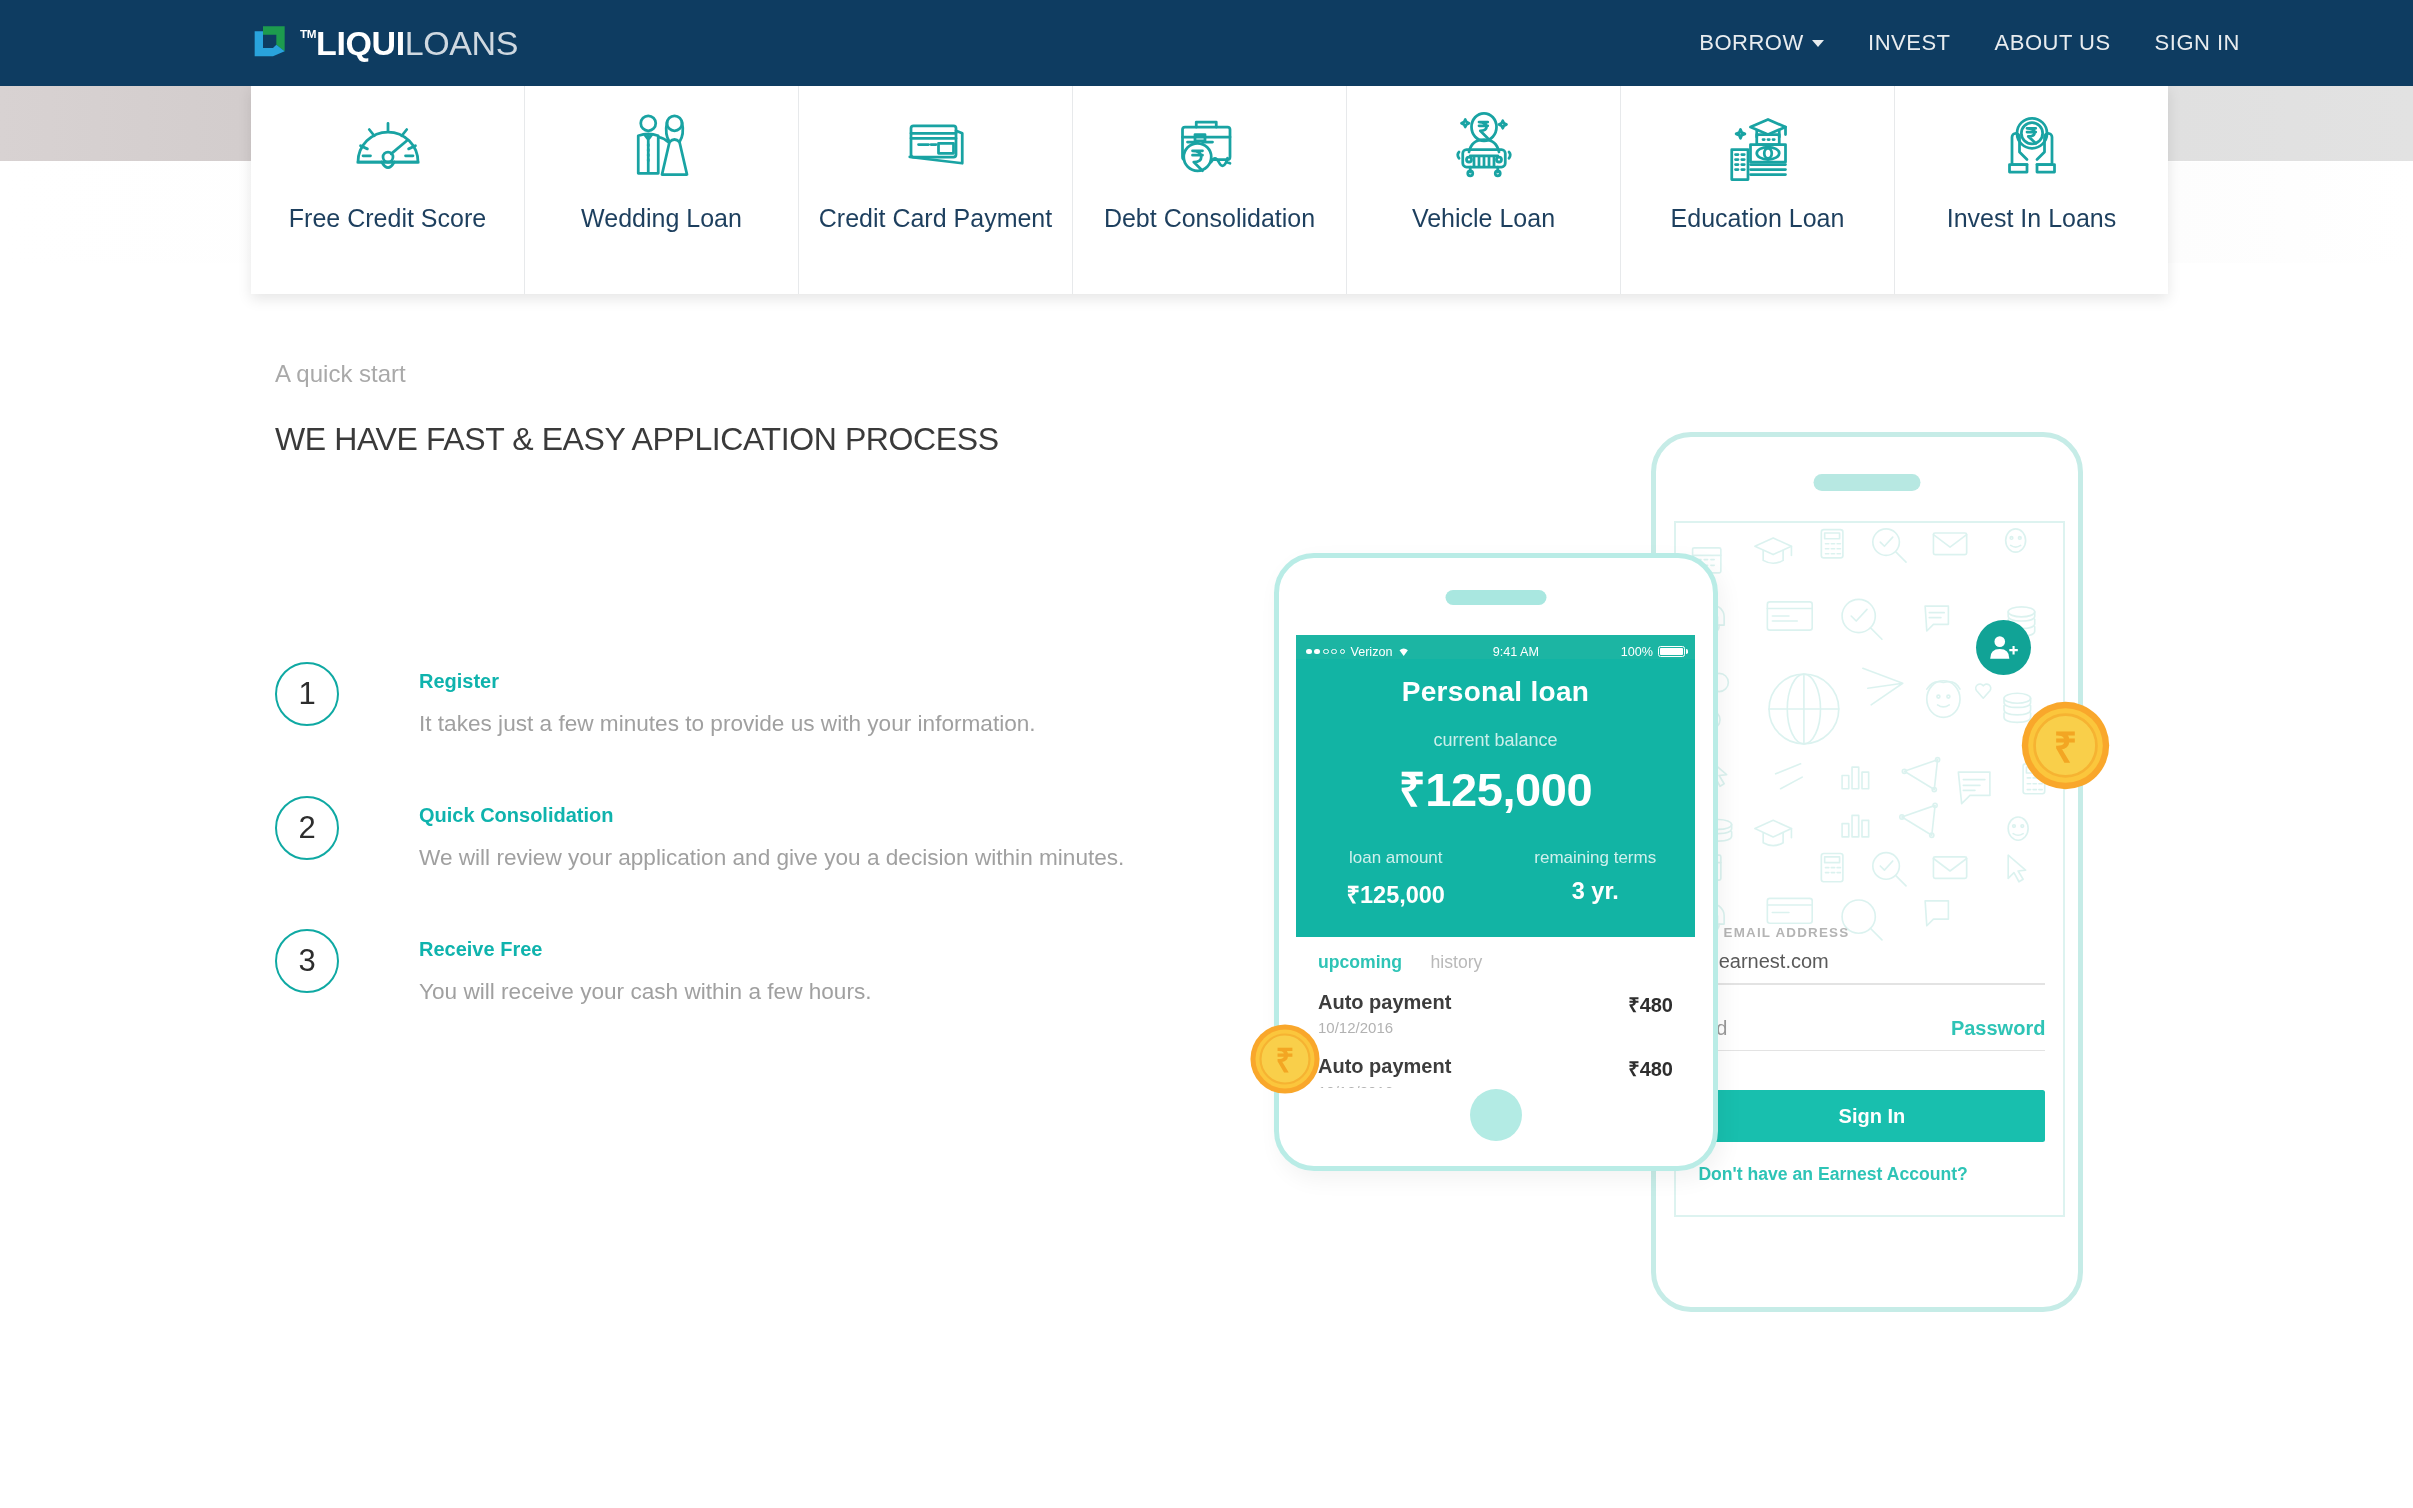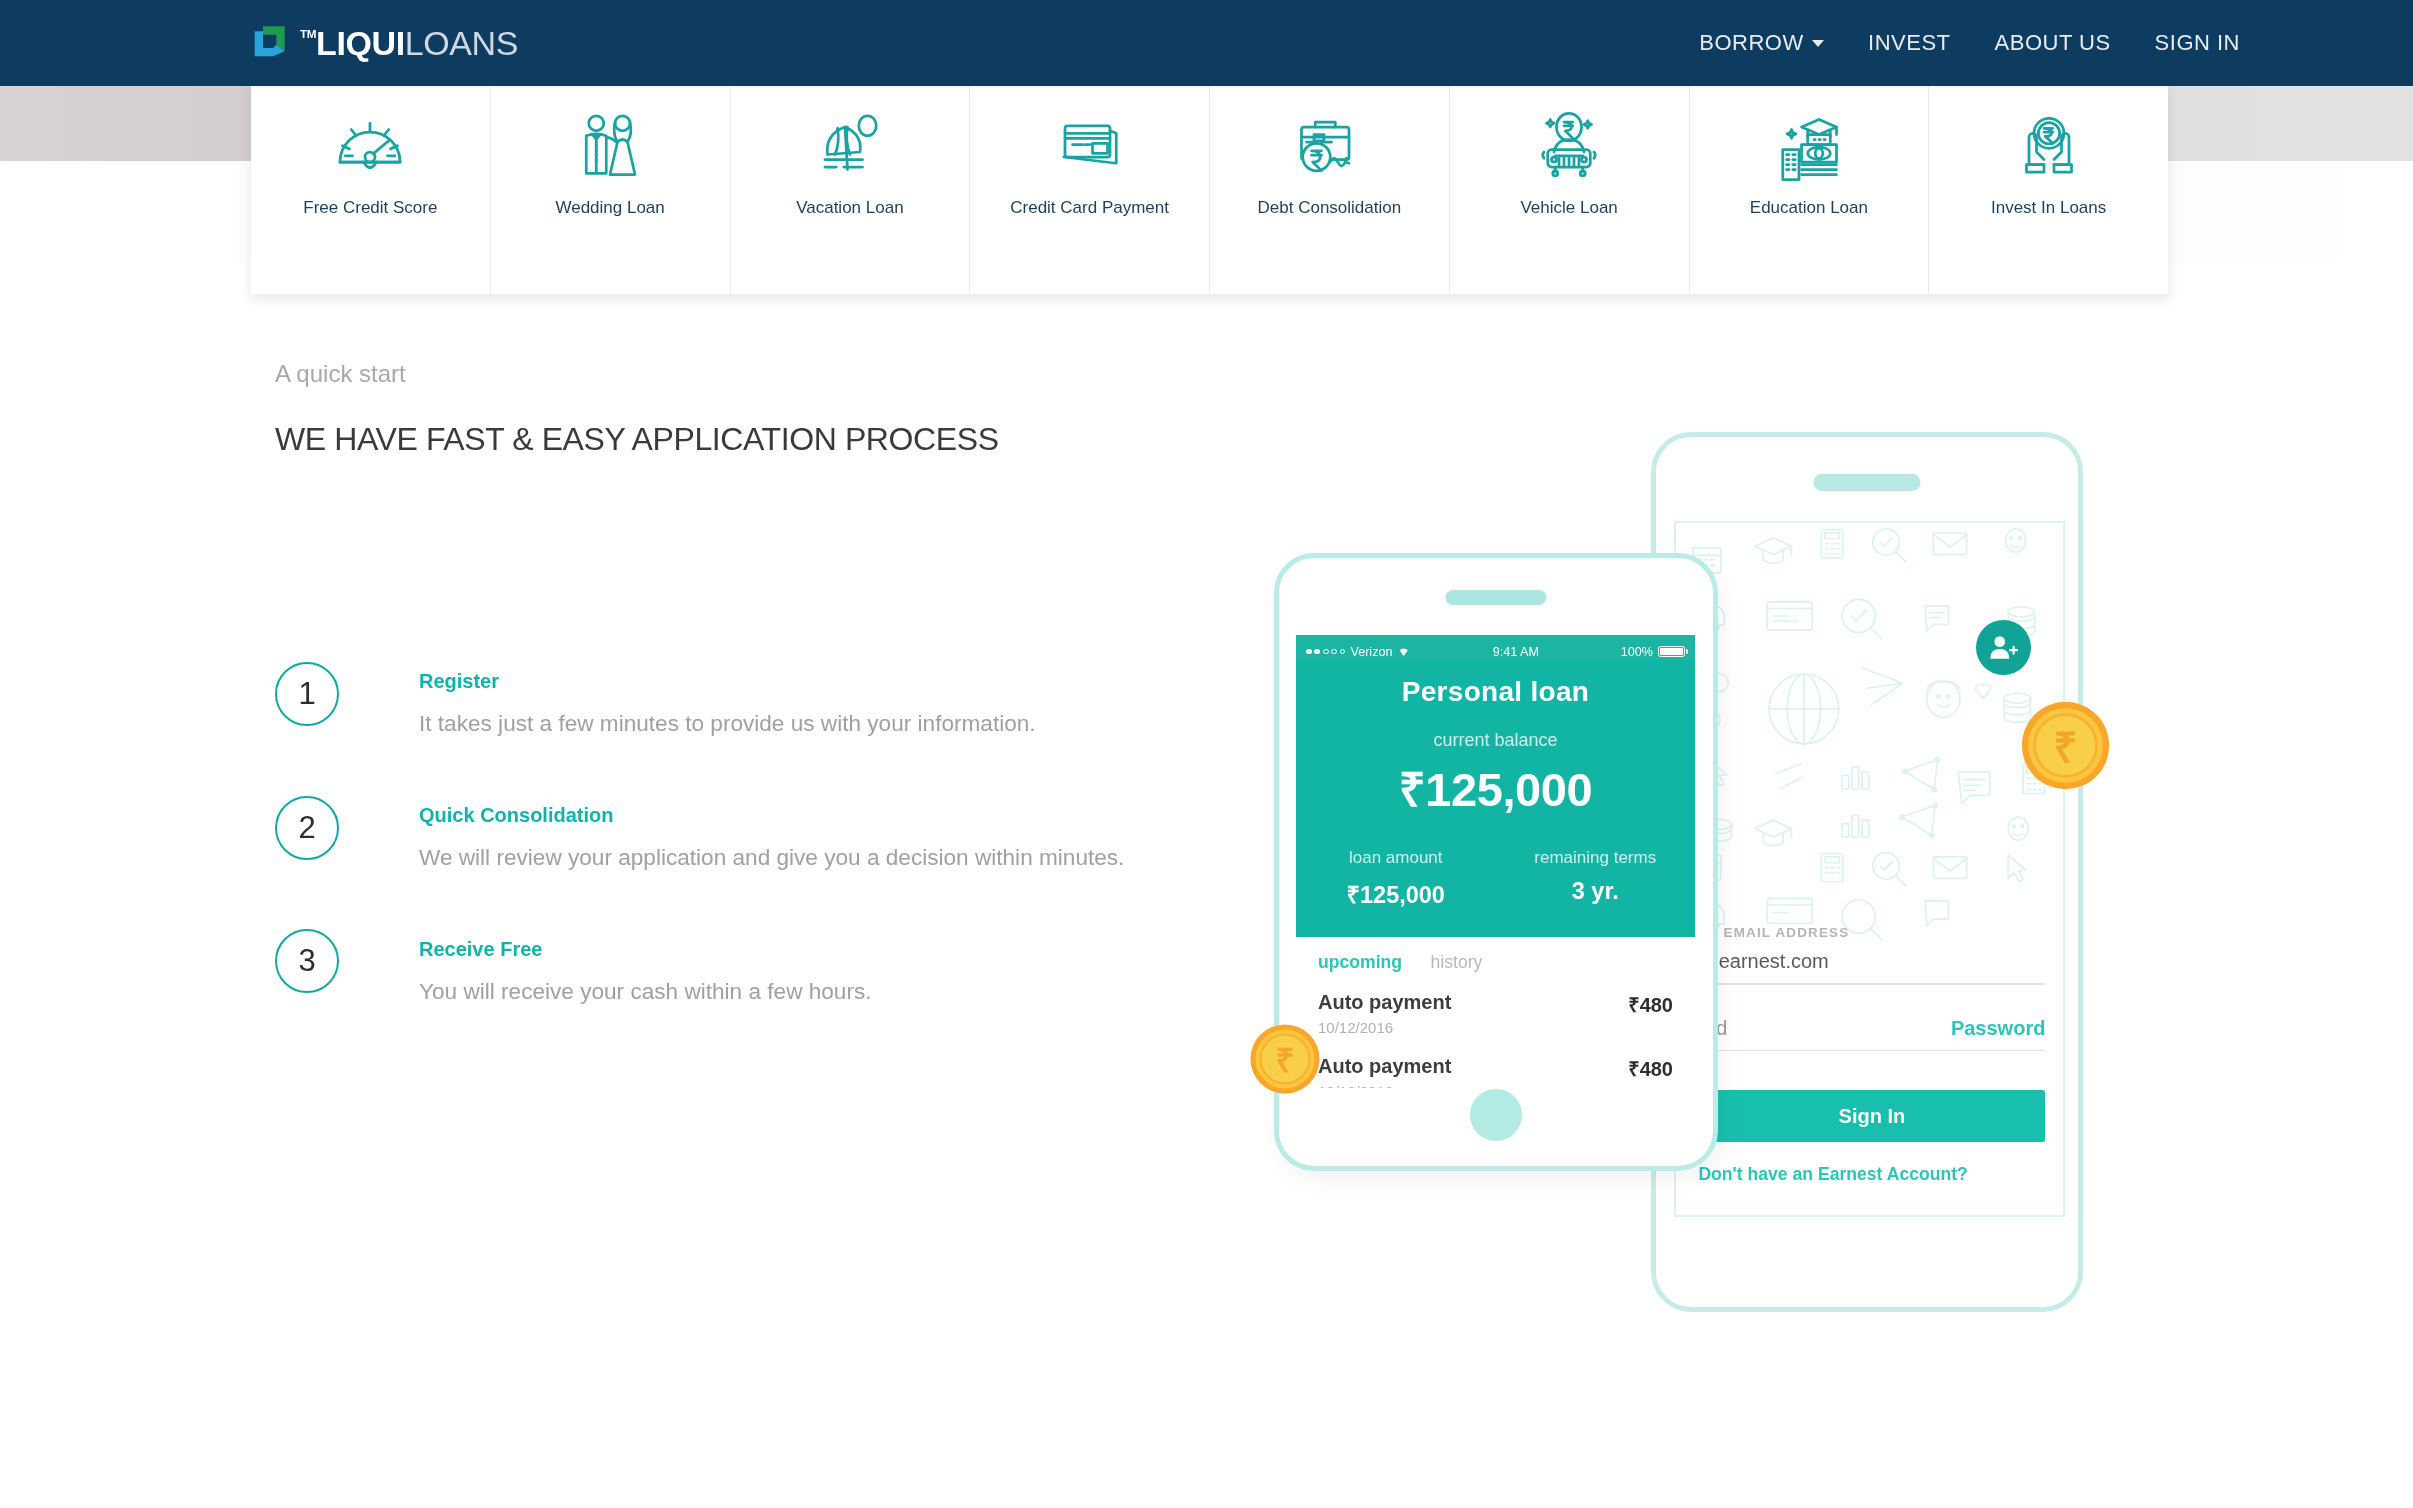--- a/index.html
+++ b/index.html
@@ -74,22 +74,22 @@
     border-right: 0.8px solid #e7e9eb;
     display: flex; flex-direction: column;
     align-items: center; justify-content: flex-start;
     padding-top: 15px;
     cursor: pointer;
     position: relative;
   }
   .dd-item:last-child { border-right: none; }
   .dd-icon { height: 91px; display:flex; align-items:center; justify-content:center; }
   .dd-label {
-    margin-top: 6px;
-    font-size: 17px; color: #1d3f5e; white-space: nowrap;
+    margin-top: 12px;
+    font-size: 25px; color: #1d3f5e; white-space: nowrap;
   }
 
   
   .content { position: absolute; top: 360px; left: 0; width: 2413px; }
   .eyebrow {
     position:absolute; left: 275px; top: 0;
     font-size: 24px; color: #a9a9a9;
   }
   .headline {
     position:absolute; left: 275px; top: 59px;
@@ -293,32 +293,20 @@
           <path d="M21 30 v1 M21 34 v1 M21 38 v1 M21 42 v1"></path>
           <circle cx="42" cy="13" r="6"></circle>
           <path d="M36 12 q-2 10 2 16 M48 12 q2 10 -2 16"></path>
           <path d="M38 28 q4 -4 8 0 l6 26 h-20 z"></path>
           <path d="M29 24 q5 1 8 4"></path>
         </svg>
       </div>
       <div class="dd-label">Wedding Loan</div>
     </div>
 
-    <div class="dd-item">
-      <div class="dd-icon">
-        <svg width="80" height="80" viewBox="0 0 64 64" fill="none" stroke="#19a3a3" stroke-width="2.2" stroke-linejoin="round" stroke-linecap="round">
-          <ellipse cx="46" cy="15" rx="7" ry="8"></ellipse>
-          <path d="M14 38 q-2 -16 14 -22 q14 6 12 20 z"></path>
-          <path d="M22 17 q2 12 -2 21 M30 16 q-2 12 2 22"></path>
-          <path d="M28 16 l2 34"></path>
-          <path d="M12 42 h30 M12 48 h9 M27 48 h15"></path>
-        </svg>
-      </div>
-      <div class="dd-label">Vacation Loan</div>
-    </div>
 
     <div class="dd-item">
       <div class="dd-icon">
         <svg width="80" height="80" viewBox="0 0 64 64" fill="none" stroke="#19a3a3" stroke-width="2.2" stroke-linejoin="round" stroke-linecap="round">
           <rect x="12" y="15" width="36" height="25" rx="2"></rect>
           <path d="M12 21 h36 M12 25 h36"></path>
           <path d="M18 30 h8 M28 30 h4"></path>
           <rect x="34" y="29" width="12" height="8"></rect>
           <path d="M48 19 l5 2 v24 l-42 -5"></path>
         </svg>

